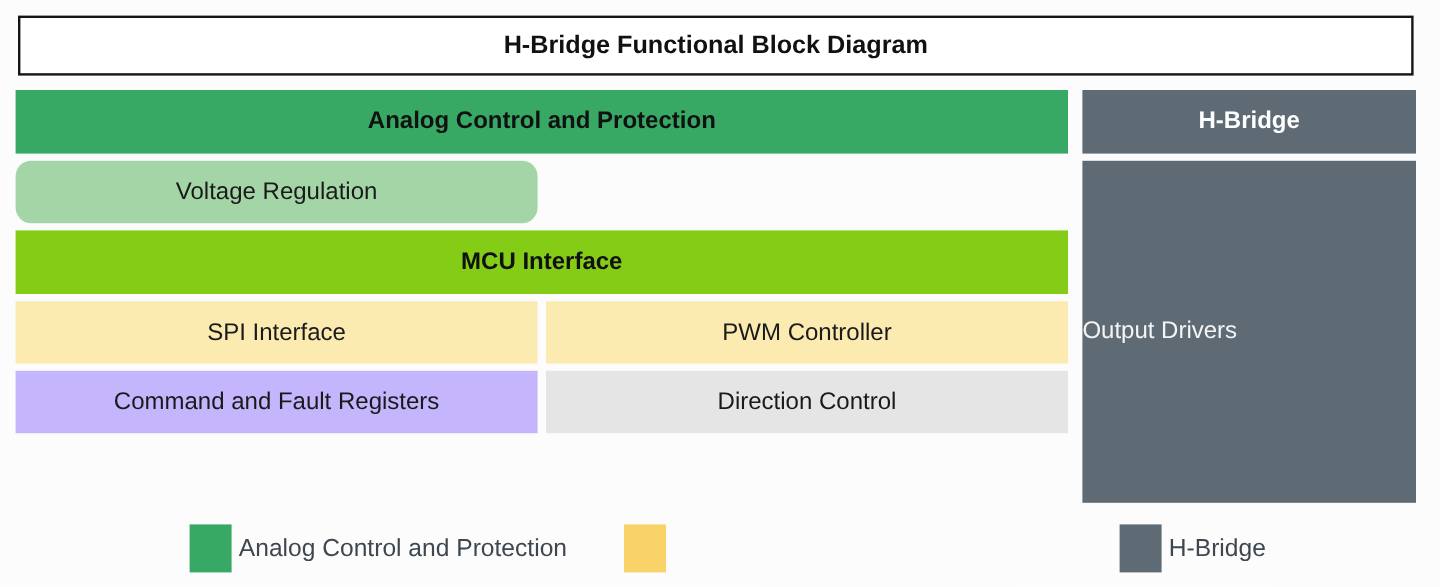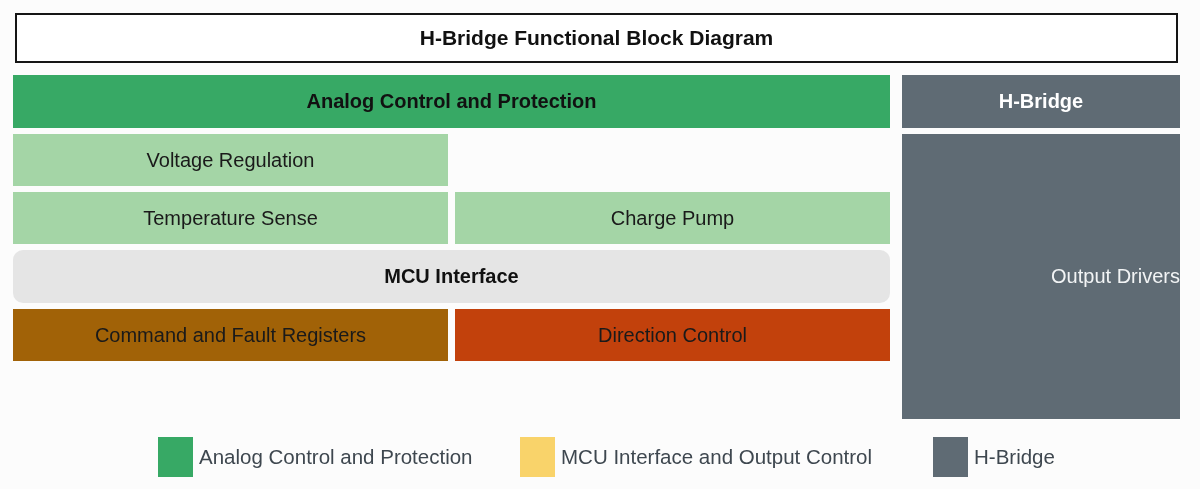--- a/index.html
+++ b/index.html
@@ -76,21 +76,21 @@
     align-items: center;
     justify-content: center;
     font-size: 20px;
     font-weight: 700;
     color: #ffffff;
   }
   .hbridge-block {
     height: 285px;
     display: flex;
     flex-direction: column;
-    align-items: flex-end;
+    align-items: flex-start;
     justify-content: center;
     font-size: 20px;
     font-weight: 400;
     color: #f2f4f5;
     line-height: 1.35;
     text-align: center;
   }
 
   
   .legend-item {
@@ -121,53 +121,52 @@
 
   <div class="title-box">
     <span>H-Bridge Functional Block Diagram</span>
   </div>
 
   <div class="left-stack">
 
     <div class="section-header" style="background-color: rgb(55, 169, 101);">Analog Control and Protection</div>
 
     <div class="cell-row">
-      <div class="cell" style="background-color: rgb(164, 213, 166);">Voltage Regulation</div>
+      <div class="cell" style="background-color: rgb(164, 213, 166); border-radius: 13px;">Voltage Regulation</div>
+    </div>
+
+
+    <div class="section-header" style="background-color: #84cc16;">MCU Interface</div>
+
+    <div class="cell-row">
+      <div class="cell" style="background-color: rgb(252, 235, 177);">SPI Interface</div>
+      <div class="cell" style="background-color: rgb(252, 235, 177);">PWM Controller</div>
     </div>
 
     <div class="cell-row">
-      <div class="cell" style="background-color: rgb(164, 213, 166);">Temperature Sense</div>
-      <div class="cell" style="background-color: rgb(164, 213, 166);">Charge Pump</div>
-    </div>
-
-    <div class="section-header" style="background-color: #e5e5e5; border-radius: 10px;">MCU Interface</div>
-
-
-    <div class="cell-row">
-      <div class="cell" style="background-color: #a16207;">Command and Fault Registers</div>
-      <div class="cell" style="background-color: #c2410c;">Direction Control</div>
+      <div class="cell" style="background-color: #c4b5fd;">Command and Fault Registers</div>
+      <div class="cell" style="background-color: #e5e5e5;">Direction Control</div>
     </div>
 
   </div>
 
   <div class="right-stack">
     <div class="hbridge-header" style="background-color: rgb(95, 107, 116);">H-Bridge</div>
     <div class="hbridge-block" style="background-color: rgb(95, 107, 116);">
       <span>Output Drivers</span>
     </div>
   </div>
 
   <div class="legend-item li-0">
     <span class="swatch" style="background-color: rgb(55, 169, 101);"></span>
     <span class="legend-label">Analog Control and Protection</span>
   </div>
 
   <div class="legend-item li-1">
     <span class="swatch" style="background-color: rgb(249, 211, 106);"></span>
-    <span class="legend-label">MCU Interface and Output Control</span>
   </div>
 
   <div class="legend-item li-2">
     <span class="swatch" style="background-color: rgb(95, 107, 116);"></span>
     <span class="legend-label">H-Bridge</span>
   </div>
 
 </div>
 
 </body></html>

